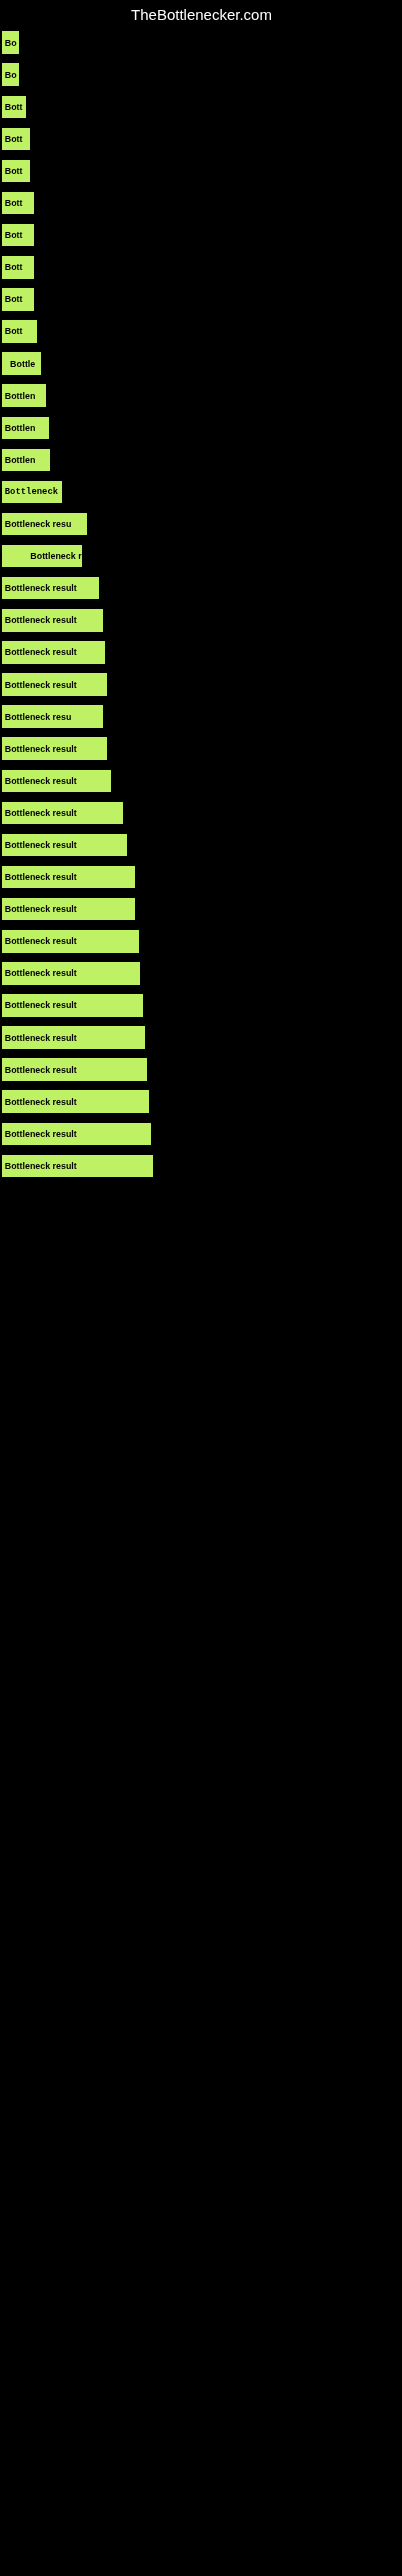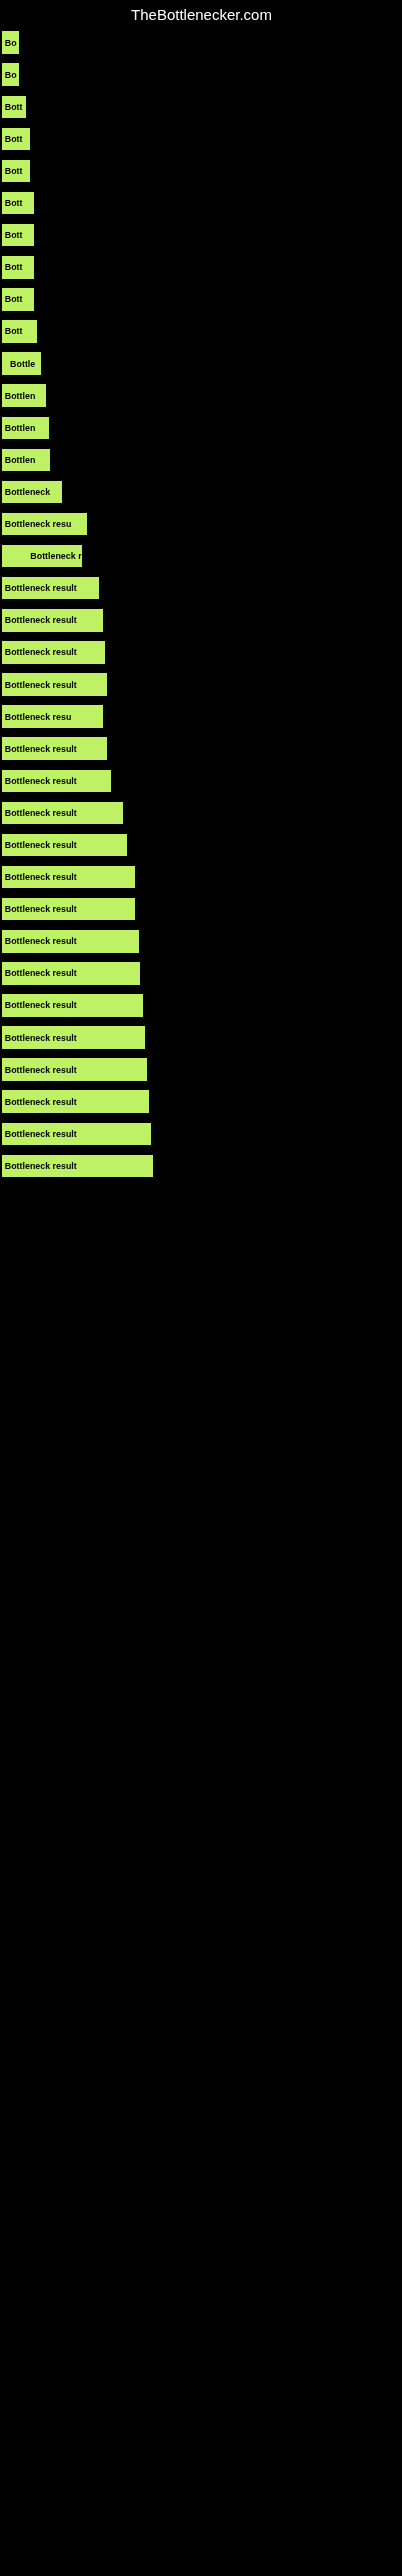--- a/index.html
+++ b/index.html
@@ -113,21 +113,21 @@
       <div class="bar" style="width: 47px;">
         <span class="bar-label">Bottlen</span>
       </div>
     </div>
     <div class="bar-container">
       <div class="bar" style="width: 48px;">
         <span class="bar-label">Bottlen</span>
       </div>
     </div>
     <div class="bar-container">
-      <div class="bar" style="width: 60px;">
+      <div class="bar" style="width: 60px; font-family: Liberation Mono, monospace;">
         <span class="bar-label">Bottleneck</span>
       </div>
     </div>
     <div class="bar-container">
       <div class="bar" style="width: 85px;">
         <span class="bar-label">Bottleneck resu</span>
       </div>
     </div>
     <div class="bar-container">
       <div class="bar" style="width: 80px; justify-content: flex-end;">

